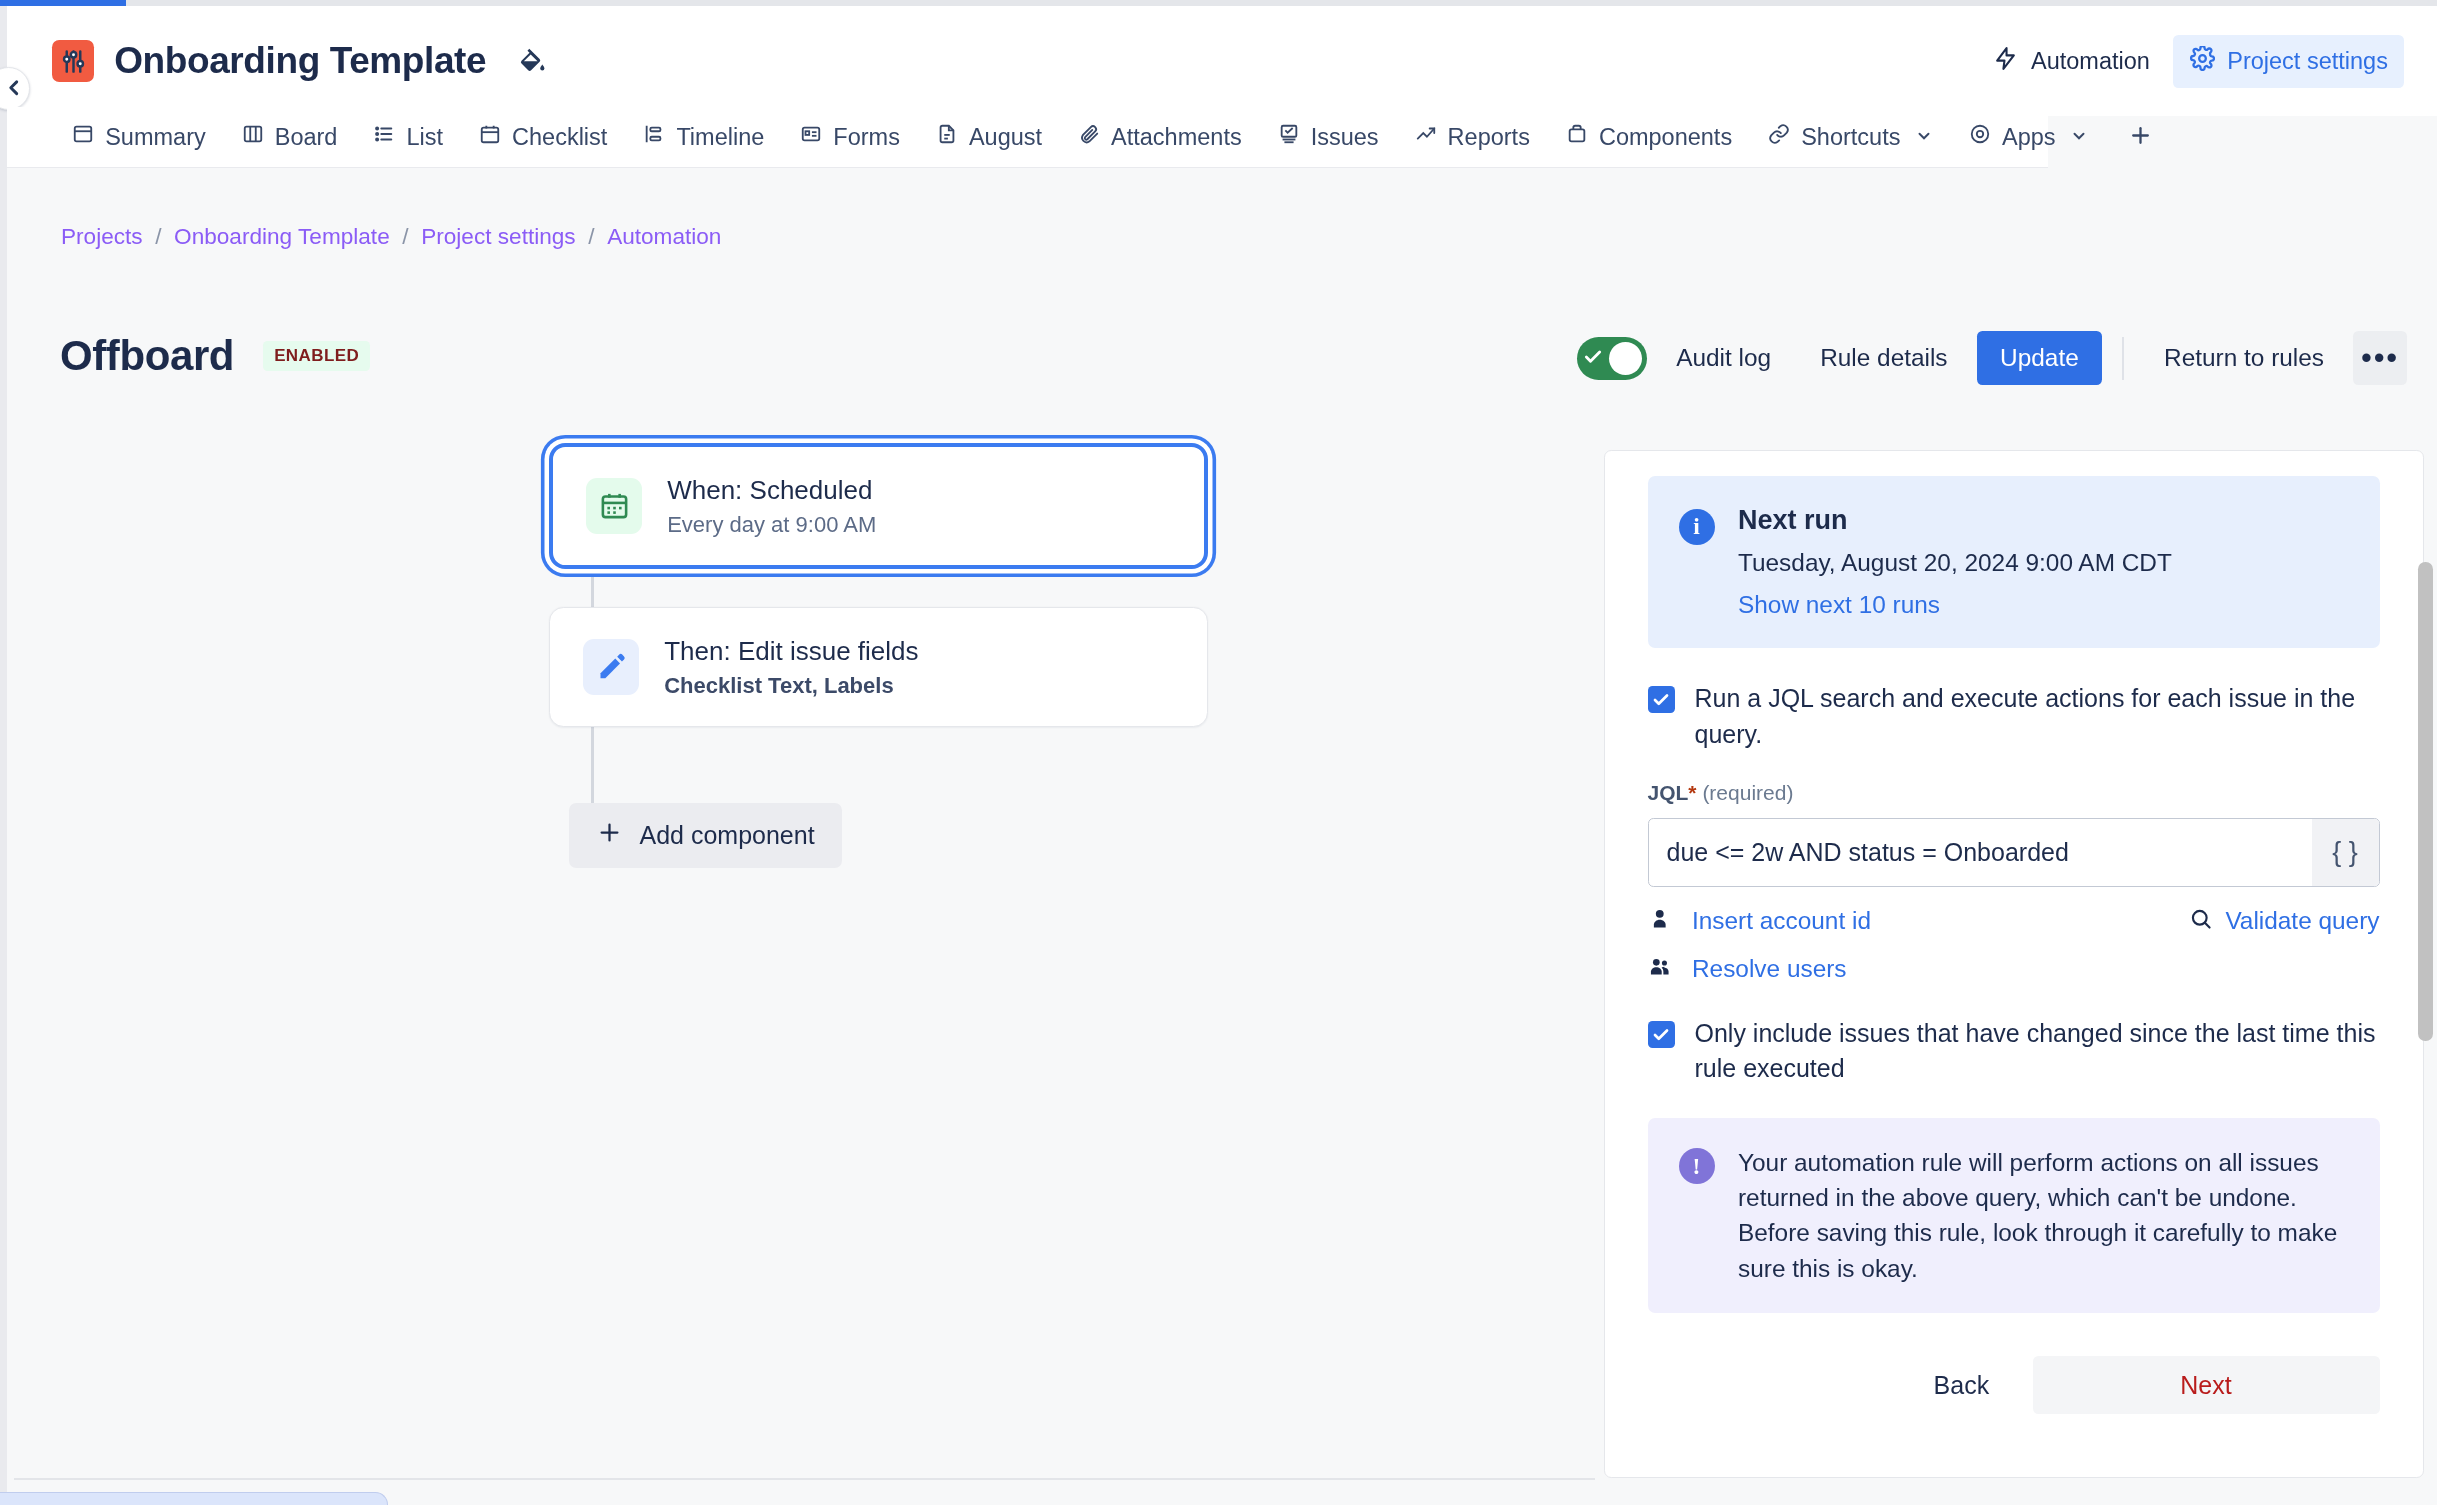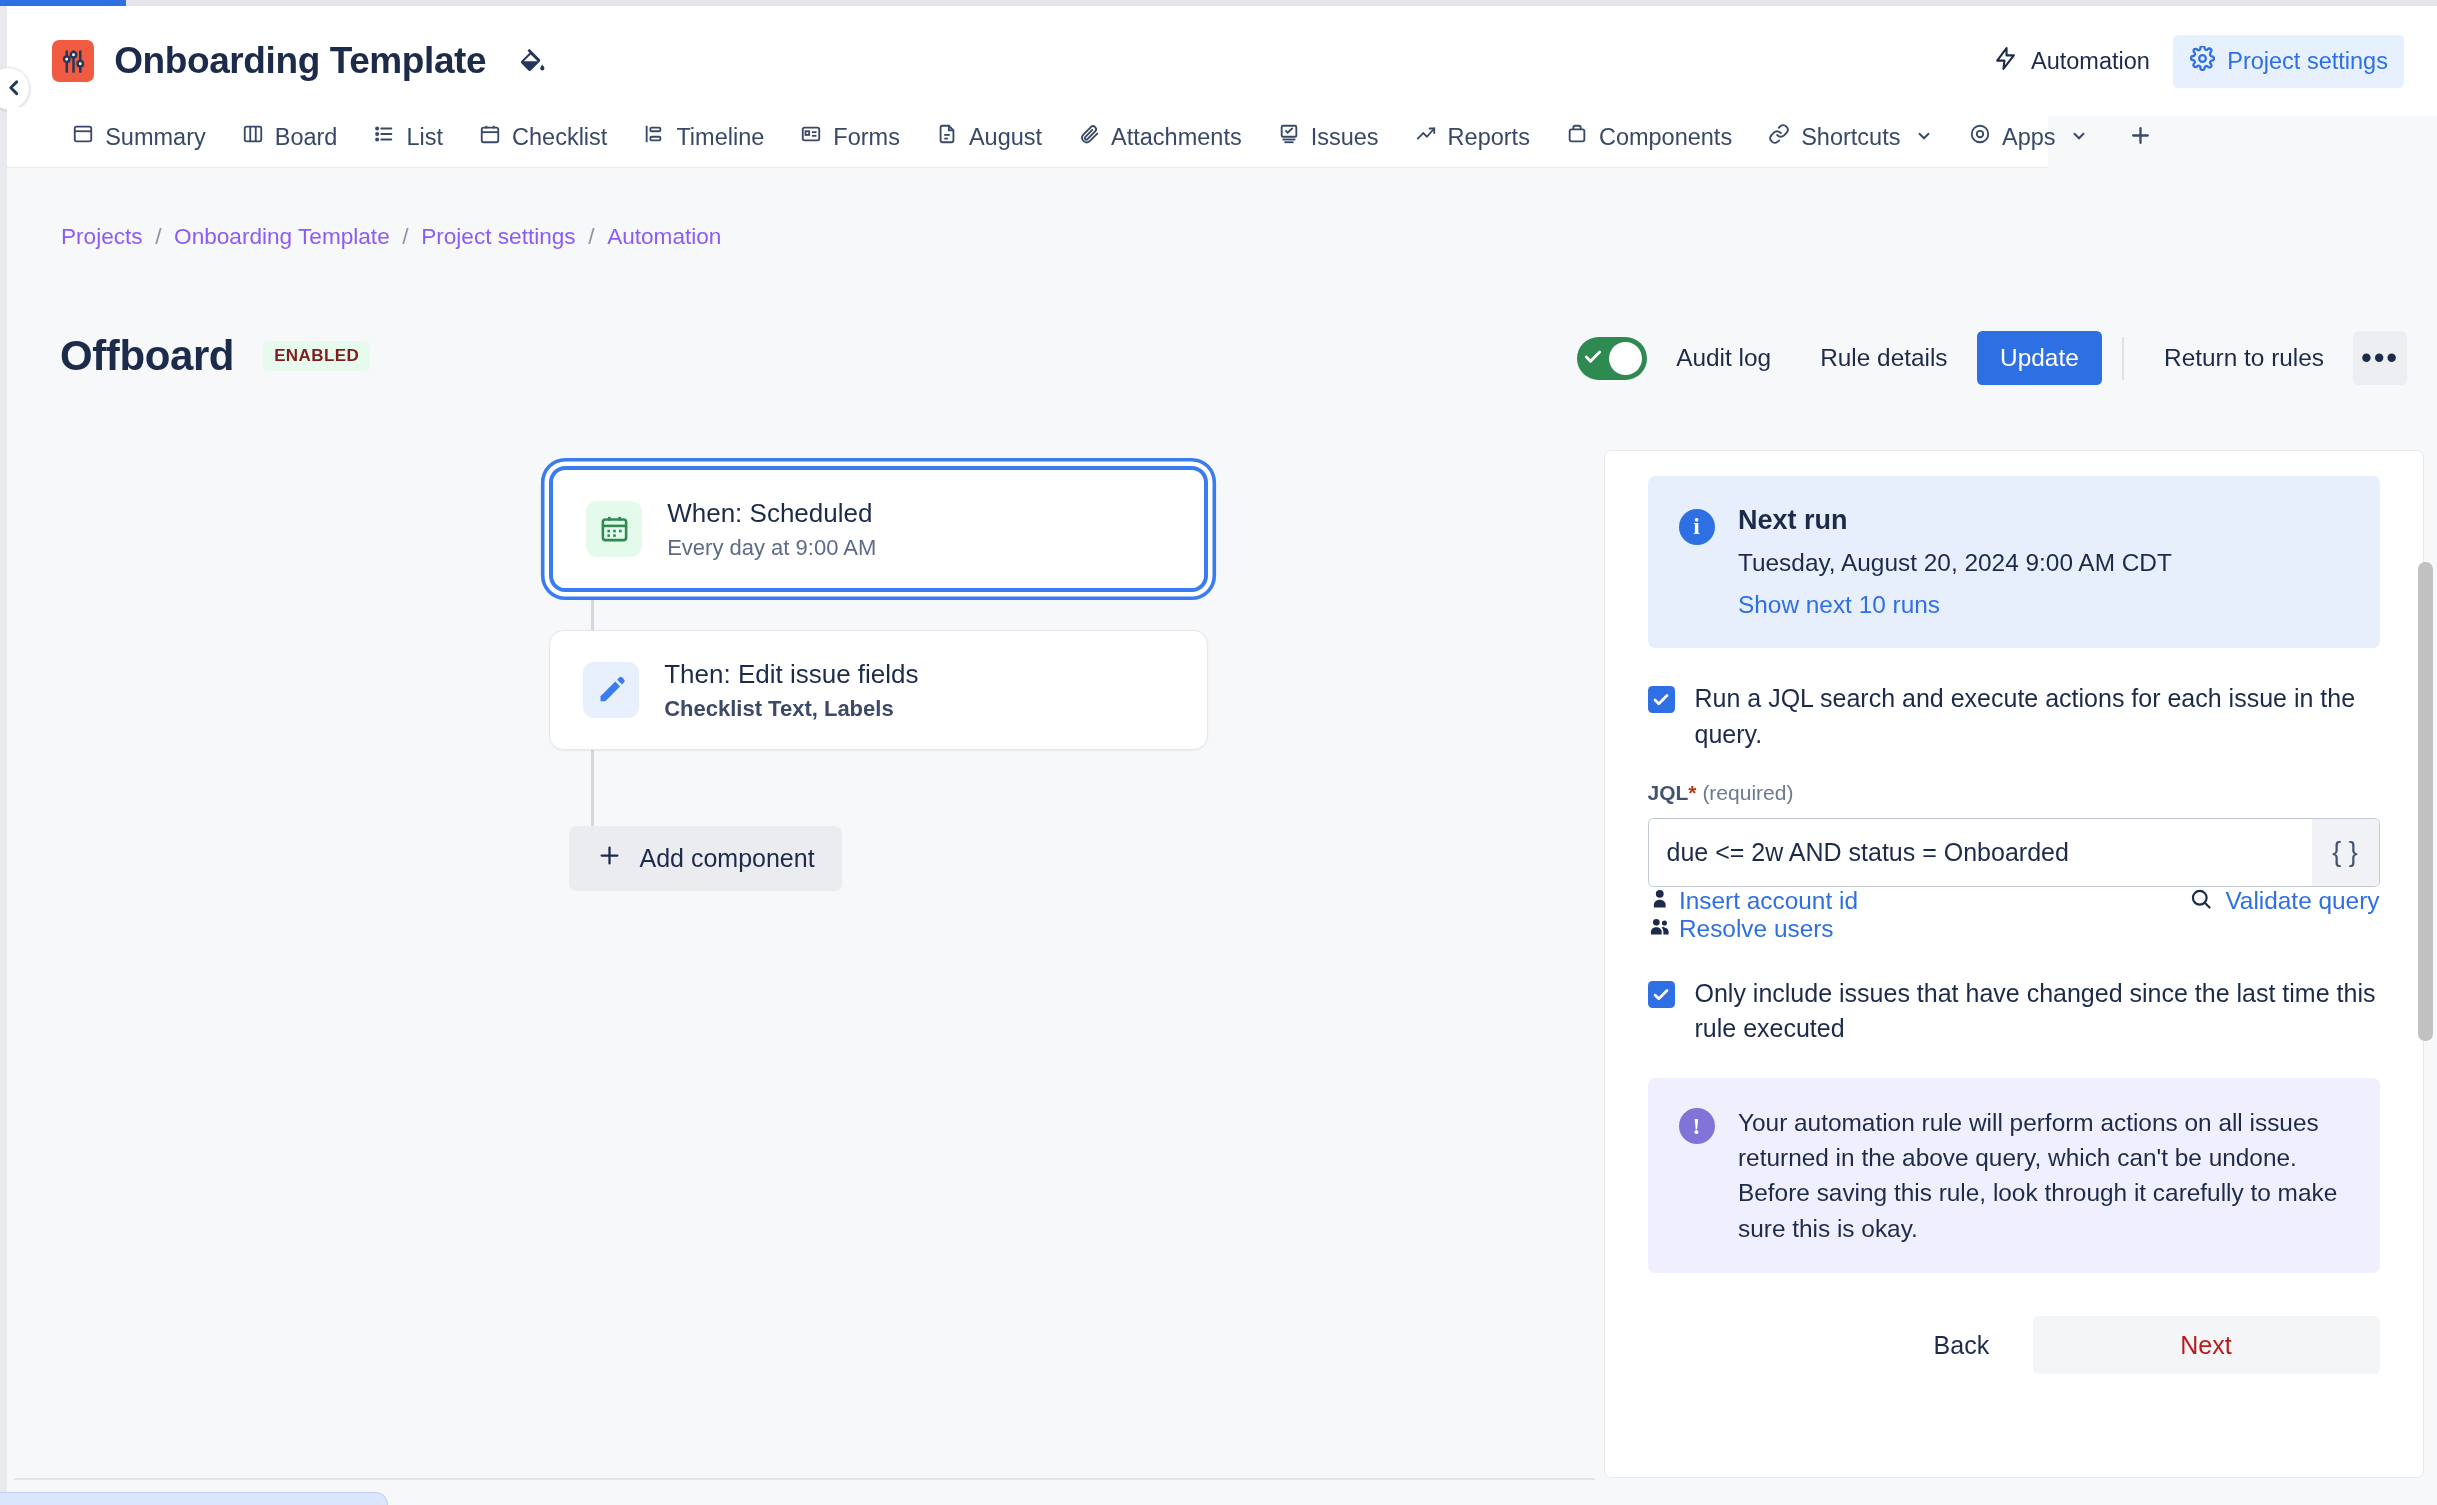--- a/index.html
+++ b/index.html
@@ -94,21 +94,21 @@
   .vdiv { width:1.8px; height: 43px; background:#dfe2e8; margin: 0 11px; }
   .more-btn {
     width: 54px; height: 54px; border-radius:5.4px; background:#eceef1;
     display:flex; align-items:center; justify-content:center; cursor:pointer;
     font-size: 31px; color:#1d2b4b; letter-spacing:1.8px; line-height:0.2;
   }
 
   
   .canvas { position:absolute; top: 425px; left: 7.2px; width: 1581px; height: 1075px; background:#f7f8f9; }
 
-  .flow { position:absolute; left: 542px; top: 41px; width: 659px; }
+  .flow { position:absolute; left: 542px; top: 18px; width: 659px; }
   .node {
     position:relative; background:#fff; border:1.8px solid #e5e7eb; border-radius: 14.5px;
     padding: 27px 33px; display:flex; align-items:center; gap: 25px; cursor:pointer;
     box-shadow: 0 0.9px 1.8px rgba(9,30,66,.06);
   }
   .node.selected {
     border: 4.5px solid #3b7bf0; box-shadow: 0 0 0 4.5px #fff, 0 0 0 8.1px #3b7bf0;
     border-radius: 16.3px;
   }
   .node-ico { width: 56px; height:56px; border-radius:11px; display:flex; align-items:center; justify-content:center; flex: 0 0 56px;}
@@ -162,21 +162,21 @@
   }
   .jqlwrap input {
     flex:1; border:none; outline:none; font-size: 25px; color:#1d2b4b;
     padding: 0 18px; font-family:"Liberation Sans",sans-serif; background:transparent;
   }
   .curly {
     width: 67px; align-self:stretch; background:#f1f2f5; display:flex;
     align-items:center; justify-content:center; font-size:27px; color:#44546f; cursor:pointer;
   }
 
-  .linkrow { display:flex; align-items:center; gap: 8px; }
+  .linkrow { display:flex; align-items:center; gap: 21px; margin-top: 20px; }
   .linkrow .lnk { font-size: 24.4px; color:#2f6fe4; cursor:pointer; }
   .rightlink { margin-left:auto; display:flex; align-items:center; gap: 12.6px; }
 
   .warnbox { background:#f0effd; border-radius: 7.2px; padding: 27px 31px; display:flex; gap: 23.5px; margin-top: 31px; }
   .circ-w {
     width:36px; height:36px; border-radius:50%; background:#8074d8; color:#fff;
     display:flex; align-items:center; justify-content:center; font-size:23.5px; font-weight:700;
     flex:0 0 36px; margin-top: 3.6px; font-family:"Liberation Serif",serif;
   }
   .warnbox .t { font-size: 24.4px; color:#1d2b4b; line-height: 1.45; }

